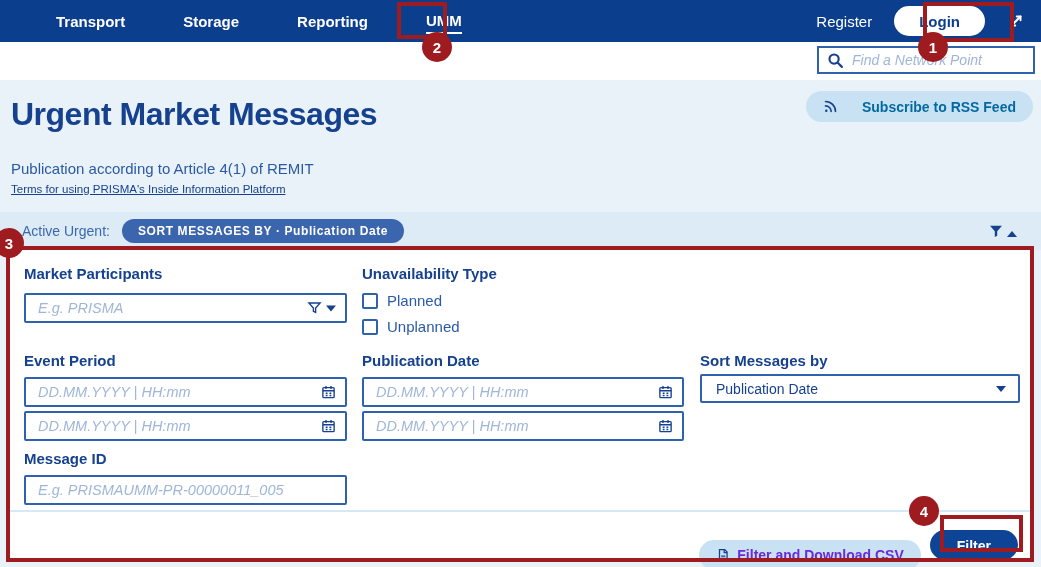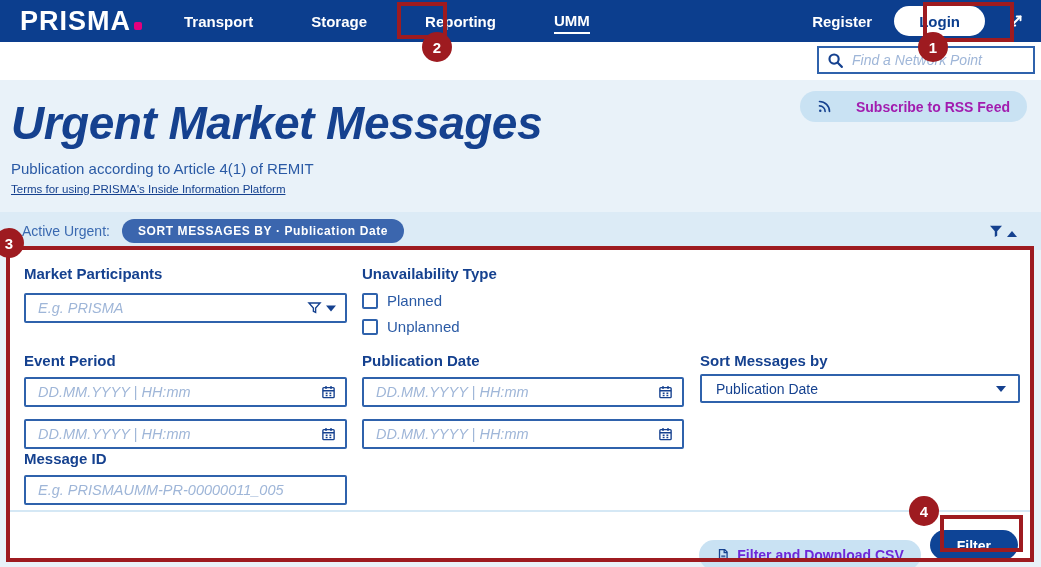--- a/index.html
+++ b/index.html
@@ -8,39 +8,39 @@
 
   
   .topnav { position:absolute; left:0; top:0; right:0; height:42px; background:#0c3e8e;
             display:flex; align-items:center; padding:0 14px; }
   .brand { color:#fff; font-size:27px; font-weight:bold; letter-spacing:1px; display:flex; align-items:baseline; margin-left:6px; }
   .brand-dot { width:8px; height:8px; border-radius:2px; background:#e5007d; margin-left:3px; display:inline-block; }
   .nav-items { display:flex; gap:58px; margin-left:42px; align-items:center; }
   .nav-item { color:#fff; font-size:15px; font-weight:bold; cursor:pointer; padding:4px 0; }
   .nav-item.active { border-bottom:2px solid #fff; padding-bottom:3px; }
   .nav-right { margin-left:auto; display:flex; align-items:center; gap:22px; }
-  .register { color:#fff; font-size:15px; font-weight:bold; }
+  .register { color:#fff; font-size:15px; font-weight:normal; }
   .login-btn { background:#fff; color:#0c3e8e; font-size:15px; font-weight:bold;
                border:none; border-radius:16px; height:30px; padding:0 25px; cursor:pointer; }
   .expand-icon { width:18px; height:18px; margin-right:2px; }
 
   
   .search-row { position:absolute; left:0; top:42px; right:0; height:38px; background:#fff; }
   .search-box { position:absolute; right:6px; top:4px; width:218px; height:28px; background:#fff;
                 border:2px solid #2f62ac; display:flex; align-items:center; padding:0 8px; }
   .search-box input { border:none; outline:none; flex:1; font-family:"Liberation Sans",sans-serif;
                       font-size:14px; font-style:italic; color:#15418f; min-width:0; }
   .search-box input::placeholder { color:#9fb6d8; }
 
   
-  .page-title { position:absolute; left:11px; top:96px; font-size:46px; font-weight:bold; color:#15418f; letter-spacing:-0.5px;font-style:italic; }
+  .page-title { position:absolute; left:11px; top:96px; font-size:32px; font-weight:bold; color:#15418f; letter-spacing:-0.5px; }
   .subtitle { position:absolute; left:11px; top:160px; font-size:15px; color:#2a5aa5; }
   .terms-link { position:absolute; left:11px; top:183px; font-size:11.5px; color:#15418f; text-decoration:underline; cursor:pointer; }
-  .rss-btn { position:absolute; right:14px; top:91px; height:31px; border:none; border-radius:16px;
-             background:#c9e2f3; color:#a21caf; font-size:14px; font-weight:bold;
+  .rss-btn { position:absolute; right:8px; top:91px; height:31px; border:none; border-radius:16px;
+             background:#c9e2f3; color:#0369a1; font-size:14px; font-weight:bold;
              display:flex; align-items:center; gap:24px; padding:0 17px; cursor:pointer;
              font-family:"Liberation Sans",sans-serif; }
 
   
   .active-bar { position:absolute; left:0; top:212px; right:0; height:38px; background:#dcebf6;
                 display:flex; align-items:center; padding:0 22px; }
   .active-label { font-size:14px; color:#3a69b0; }
   .filter-chip { margin-left:12px; background:#3b66ae; color:#fff; font-size:12px; font-weight:bold;
                  letter-spacing:0.6px; border-radius:12px; padding:5px 16px; cursor:pointer; border:none;
                  font-family:"Liberation Sans",sans-serif; }
@@ -61,21 +61,21 @@
   .g-mid  { left:14px;  top:200px; width:323px; }
 
   .tinput { position:relative; border:2px solid #2f62ac; border-radius:2px; background:#fff; height:30px; }
   .tinput input { width:100%; height:100%; border:none; outline:none; padding:0 32px 0 12px;
                   font-family:"Liberation Sans",sans-serif; font-size:14.5px; font-style:italic; color:#15418f; }
   .tinput input::placeholder { color:#9fb6d8; }
   .g-mp .tinput { margin-top:10px; }
   .g-ep .tinput, .g-pd .tinput { margin-top:4px; }
   .g-ep .tinput:first-of-type, .g-pd .tinput:first-of-type { margin-top:4px; }
   .g-mid .tinput { margin-top:7px; }
-  .date-stack { margin-top:3px; display:flex; flex-direction:column; gap:8px; }
+  .date-stack { margin-top:3px; display:flex; flex-direction:column; gap:0; }
 
   .input-icon { position:absolute; right:9px; top:50%; transform:translateY(-50%); display:flex; align-items:center; gap:4px; cursor:pointer; }
   .caret-down { width:0; height:0; border-left:5px solid transparent; border-right:5px solid transparent;
                 border-top:6px solid #15418f; }
 
   .cb-row { display:flex; align-items:center; margin-top:9px; height:17px; cursor:pointer; }
   .cb-box { width:16px; height:16px; border:2px solid #2f62ac; border-radius:2px; background:#fff; flex:none; }
   .cb-label { margin-left:9px; font-size:15px; color:#2a5aa5; }
   .g-ut .cb-row:first-of-type, .g-it .cb-row:first-of-type { margin-top:11px; }
 
@@ -108,24 +108,20 @@
   .c4 { left:909px; top:496px; }
 
   svg { display:block; }
 </style>
 </head>
 <body>
 
 <div class="page">
 
   <div class="topnav">
-    <div class="brand">
-      <span>PRISMA</span>
-      <span class="brand-dot"></span>
-    </div>
     <div class="nav-items">
       <span class="nav-item">Transport</span>
       <span class="nav-item">Storage</span>
       <span class="nav-item">Reporting</span>
       <span class="nav-item active">UMM</span>
     </div>
     <div class="nav-right">
       <span class="register">Register</span>
       <button class="login-btn">Login</button>
       <span class="expand-icon">

